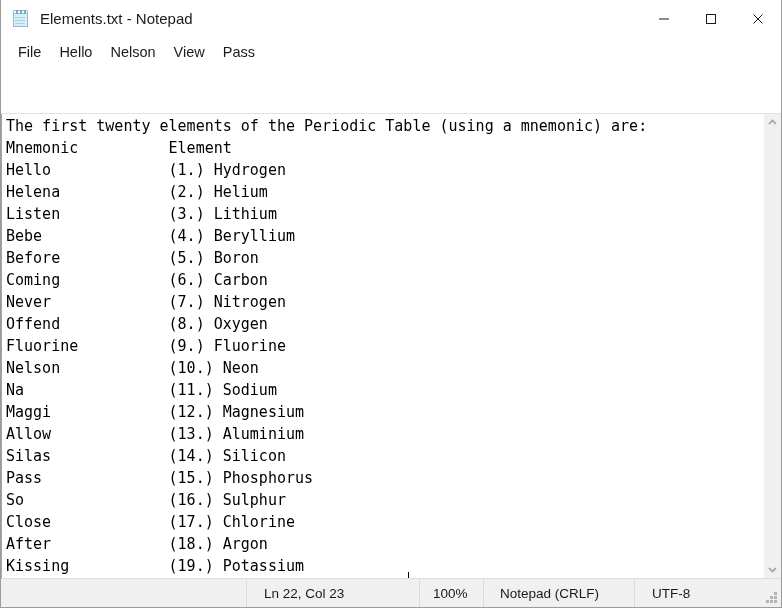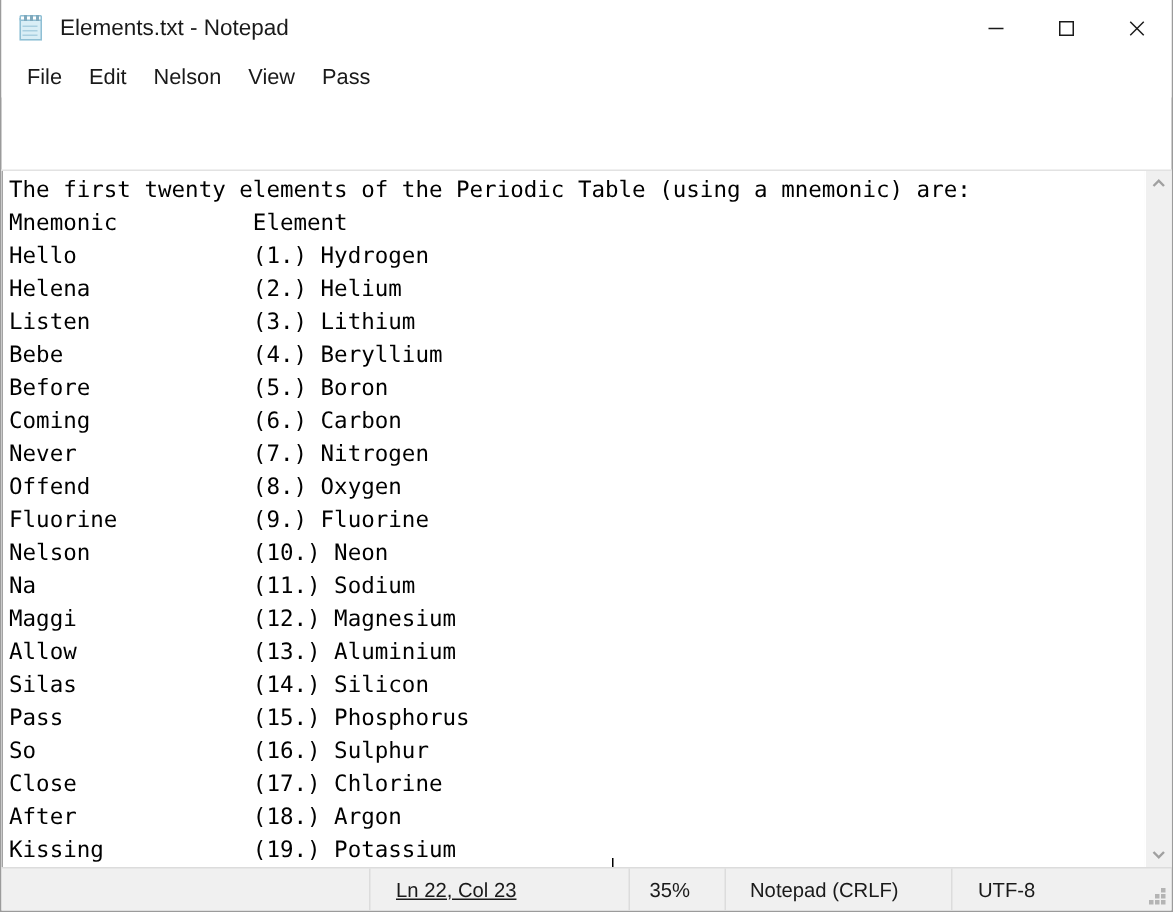--- a/index.html
+++ b/index.html
@@ -215,21 +215,21 @@
   }
   .sb-cell {
     display: flex;
     align-items: center;
     border-left: 1px solid #dcdcdc;
     padding-left: 17px;
     box-sizing: border-box;
     white-space: nowrap;
     flex: 0 0 auto;
   }
-  #sb-lncol { width: 173px; text-decoration: underline; }
+  #sb-lncol { width: 173px; }
   #sb-zoom  { width: 64px; padding-left: 13px; }
   #sb-eol   { width: 151px; padding-left: 16px; }
   #sb-enc   { flex: 1 1 auto; padding-left: 17px; }
 
   #grip {
     position: absolute;
     right: 3px;
     bottom: 3px;
     width: 12px;
     height: 12px;
@@ -273,21 +273,21 @@
         <svg width="12" height="12" viewBox="0 0 12 12">
           <line x1="1.5" y1="1.5" x2="10.5" y2="10.5" stroke="#1a1a1a" stroke-width="1"></line>
           <line x1="10.5" y1="1.5" x2="1.5" y2="10.5" stroke="#1a1a1a" stroke-width="1"></line>
         </svg>
       </div>
     </div>
   </div>
 
   <div id="menubar">
     <div class="menu-item">File</div>
-    <div class="menu-item">Edit</div>
+    <div class="menu-item">Hello</div>
     <div class="menu-item">Nelson</div>
     <div class="menu-item">View</div>
     <div class="menu-item">Pass</div>
   </div>
 
   <div id="editor-wrap">
     <div id="text-area">
       <div id="text-content">The first twenty elements of the Periodic Table (using a mnemonic) are:
 Mnemonic          Element
 Hello             (1.) Hydrogen
@@ -323,21 +323,21 @@
         <svg width="9" height="7" viewBox="0 0 9 7">
           <polyline points="1,2 4.5,5.5 8,2" fill="none" stroke="#a0a0a0" stroke-width="1.6"></polyline>
         </svg>
       </div>
     </div>
   </div>
 
   <div id="statusbar">
     <div id="sb-spacer"></div>
     <div class="sb-cell" id="sb-lncol">Ln 22, Col 23</div>
-    <div class="sb-cell" id="sb-zoom">35%</div>
+    <div class="sb-cell" id="sb-zoom">100%</div>
     <div class="sb-cell" id="sb-eol">Notepad (CRLF)</div>
     <div class="sb-cell" id="sb-enc">UTF-8</div>
     <div id="grip">
       <i style="left:8px; top:0px;"></i>
       <i style="left:4px; top:4px;"></i>
       <i style="left:8px; top:4px;"></i>
       <i style="left:0px; top:8px;"></i>
       <i style="left:4px; top:8px;"></i>
       <i style="left:8px; top:8px;"></i>
     </div>

